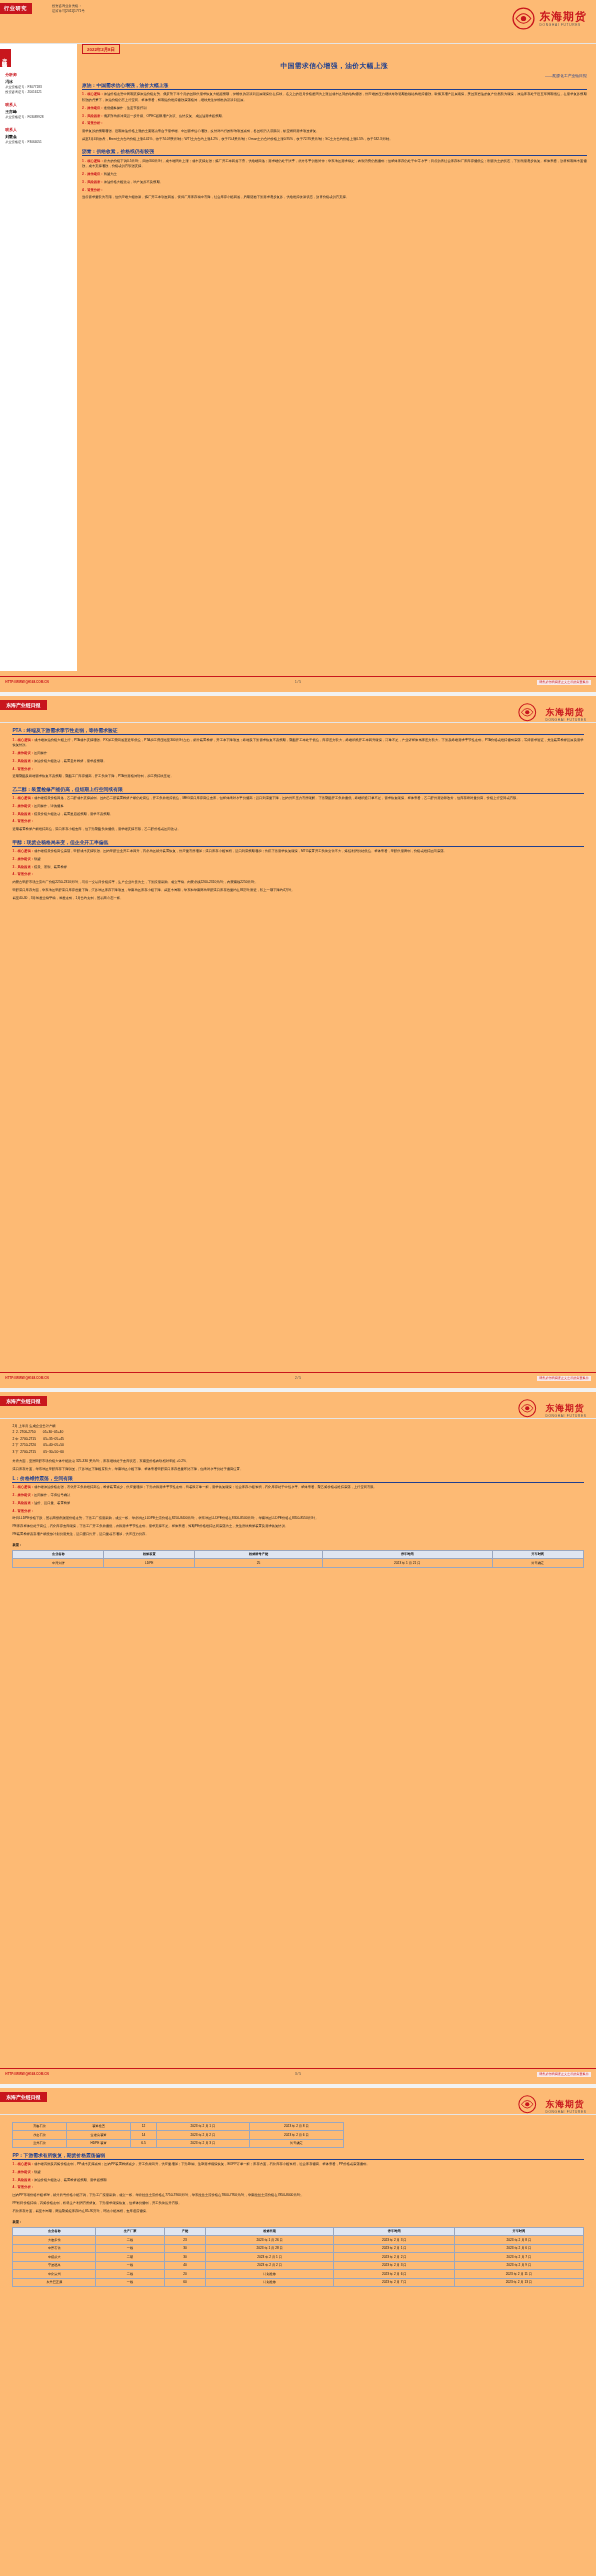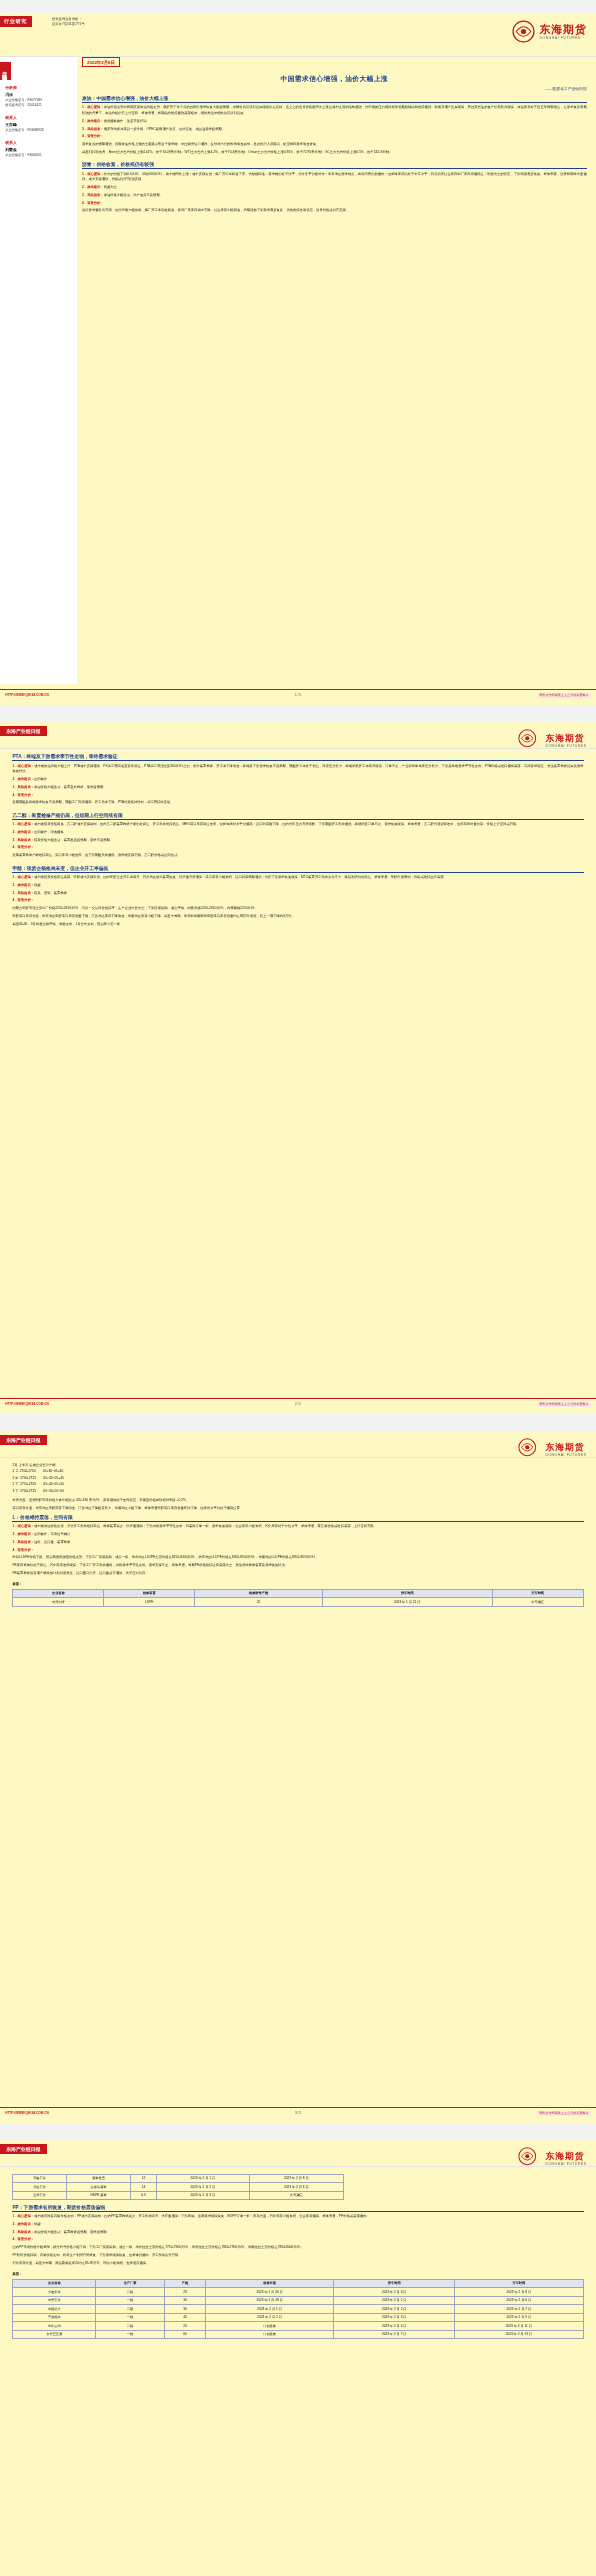--- a/index.html
+++ b/index.html
@@ -8,25 +8,24 @@
     width:596px;
     background:#f2f2f2;
     font-family:"Liberation Sans", sans-serif;
     font-size:3.7px;
     color:#111;
     -webkit-font-smoothing:antialiased;
   }
   .page {
     width:596px;
     height:696px;
-    background:#fef9c3;
+    background:#fdba74;
     position:relative;
     overflow:hidden;
     border-bottom:4.1px solid #f2f2f2;
-    margin-top:13px;
   }
   
   .hdr {
     height:44px;
     position:relative;
     border-bottom:0.5px solid #e5e5e5;
   }
   .hdr-red-tab {
     position:absolute; left:0; top:3.1px;
     background:#c8161d; color:#fff;

